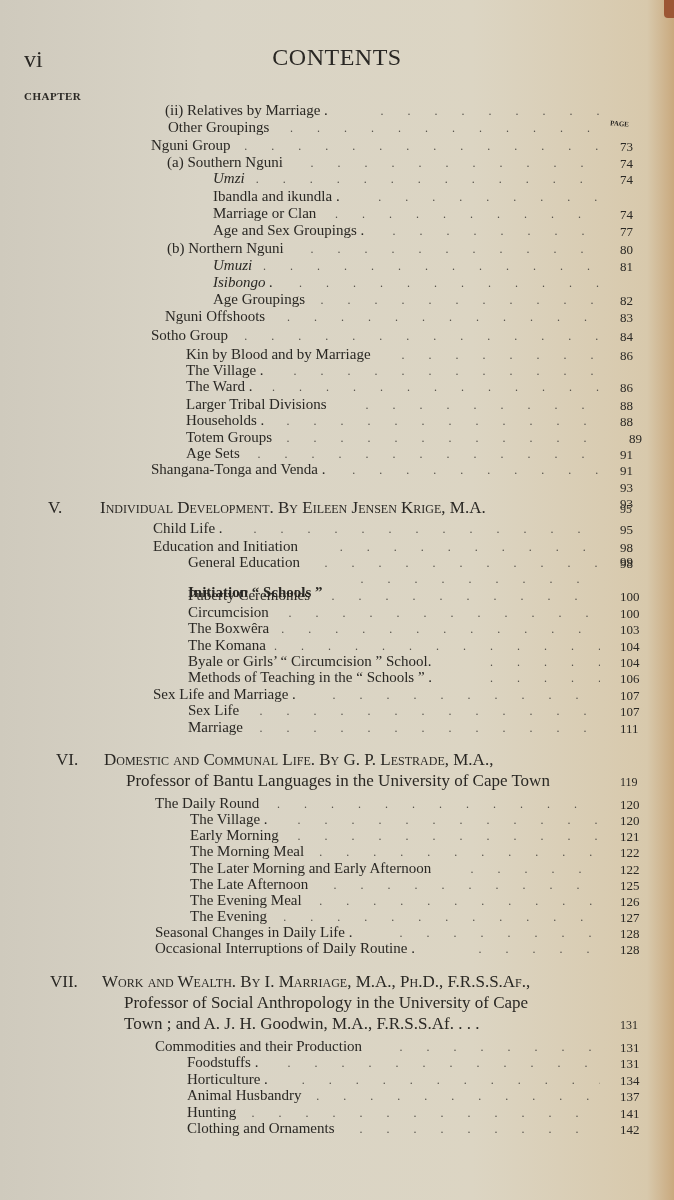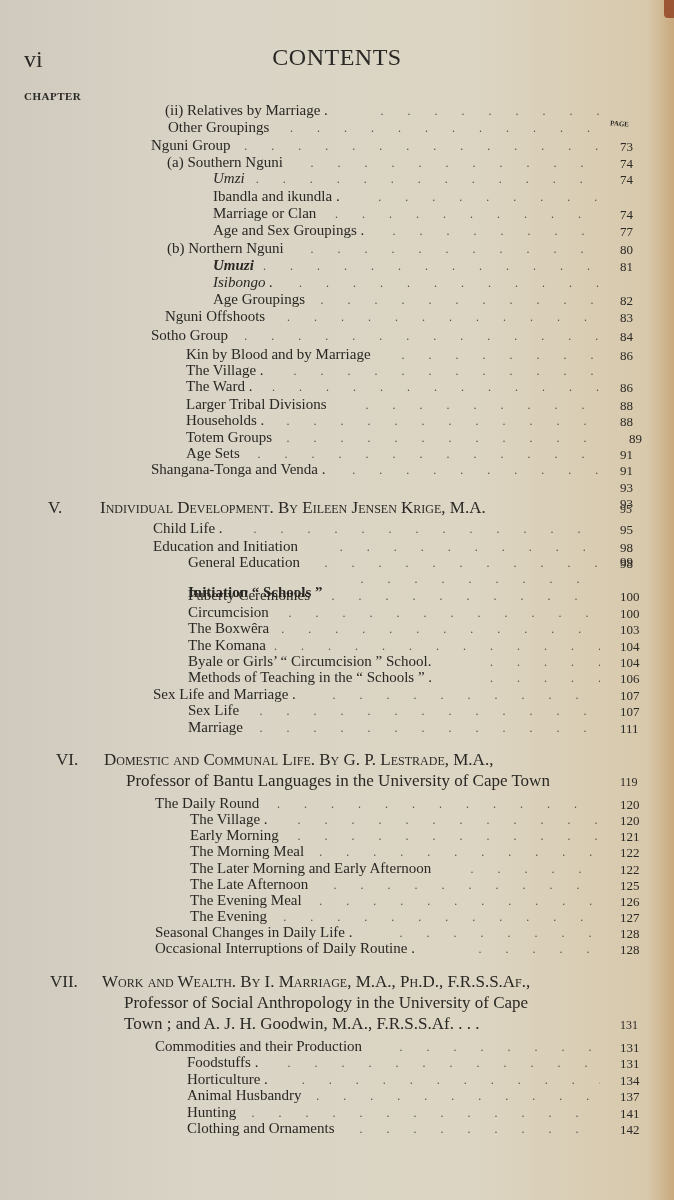--- a/index.html
+++ b/index.html
@@ -47,21 +47,21 @@
     <div class="leader" style="left: 378.2px; top: 190px; width: 221.8px;">..............................</div>
     <div class="entry" style="left: 213px; top: 205px;"><span>Marriage or Clan</span></div>
     <div class="leader" style="left: 335px; top: 207px; width: 265px;">..............................</div>
     <div class="pg" style="left: 620px; top: 209px;">74</div>
     <div class="entry" style="left: 213px; top: 222px;"><span>Age and Sex Groupings .</span></div>
     <div class="leader" style="left: 392.6px; top: 224px; width: 207.4px;">..............................</div>
     <div class="pg" style="left: 620px; top: 226px;">77</div>
     <div class="entry" style="left: 167px; top: 240px;"><span>(b) Northern Nguni</span></div>
     <div class="leader" style="left: 310.6px; top: 242px; width: 289.4px;">..............................</div>
     <div class="pg" style="left: 620px; top: 244px;">80</div>
-    <div class="entry" style="left: 213px; top: 257px; font-style: italic; font-weight: bold;"><span>Umuzi</span></div>
+    <div class="entry" style="left: 213px; top: 257px; font-style: italic;"><span>Umuzi</span></div>
     <div class="leader" style="left: 263px; top: 259px; width: 337px;">..............................</div>
     <div class="pg" style="left: 620px; top: 261px;">81</div>
     <div class="entry" style="left: 213px; top: 274px; font-style: italic;"><span>Isibongo .</span></div>
     <div class="leader" style="left: 299px; top: 276px; width: 301px;">..............................</div>
     <div class="entry" style="left: 213px; top: 291px;"><span>Age Groupings</span></div>
     <div class="leader" style="left: 320.6px; top: 293px; width: 279.4px;">..............................</div>
     <div class="pg" style="left: 620px; top: 295px;">82</div>
     <div class="entry" style="left: 165px; top: 308px;"><span>Nguni Offshoots</span></div>
     <div class="leader" style="left: 287px; top: 310px; width: 313px;">..............................</div>
     <div class="pg" style="left: 620px; top: 312px;">83</div>

